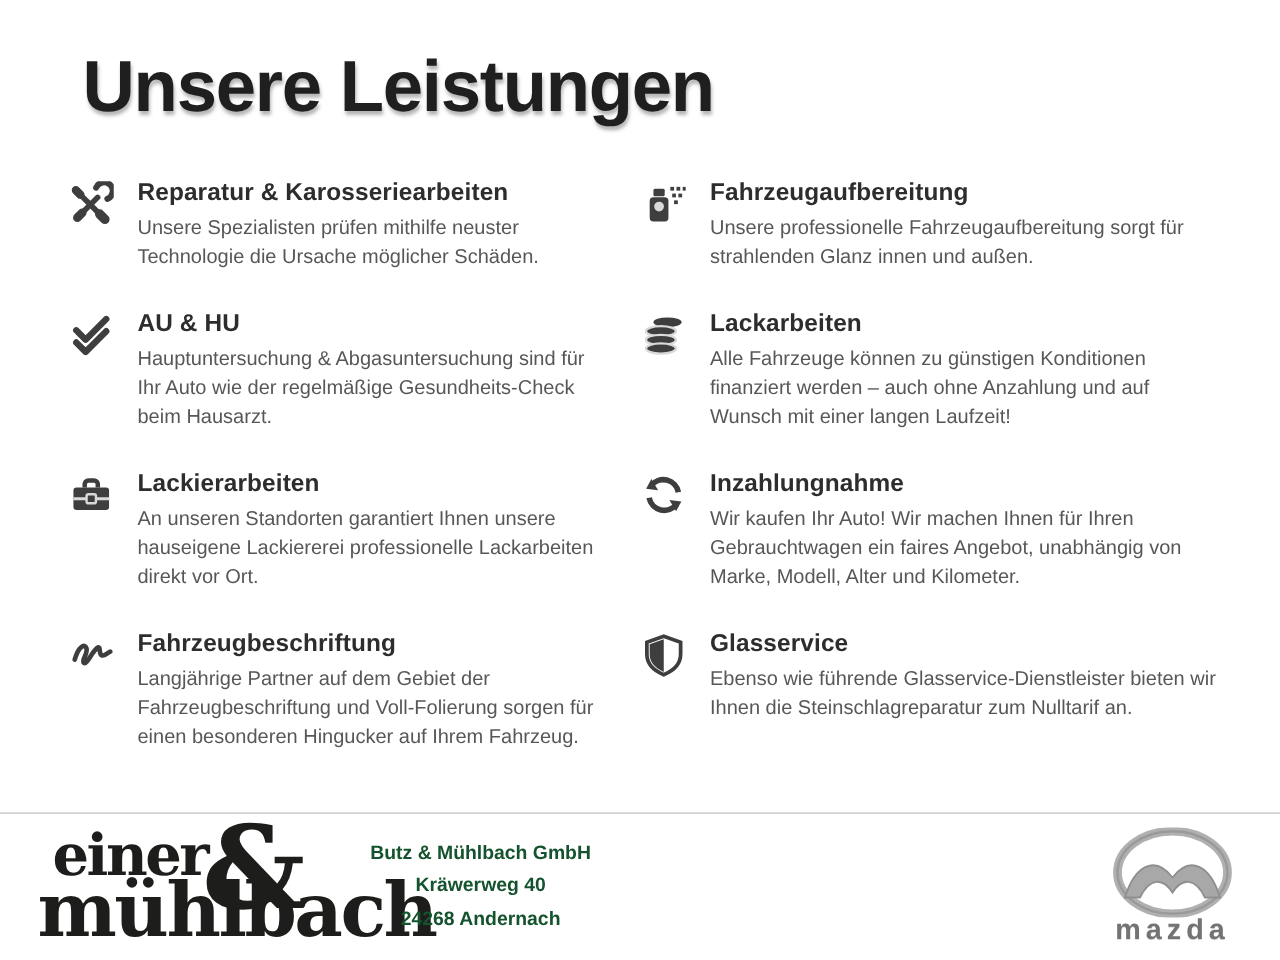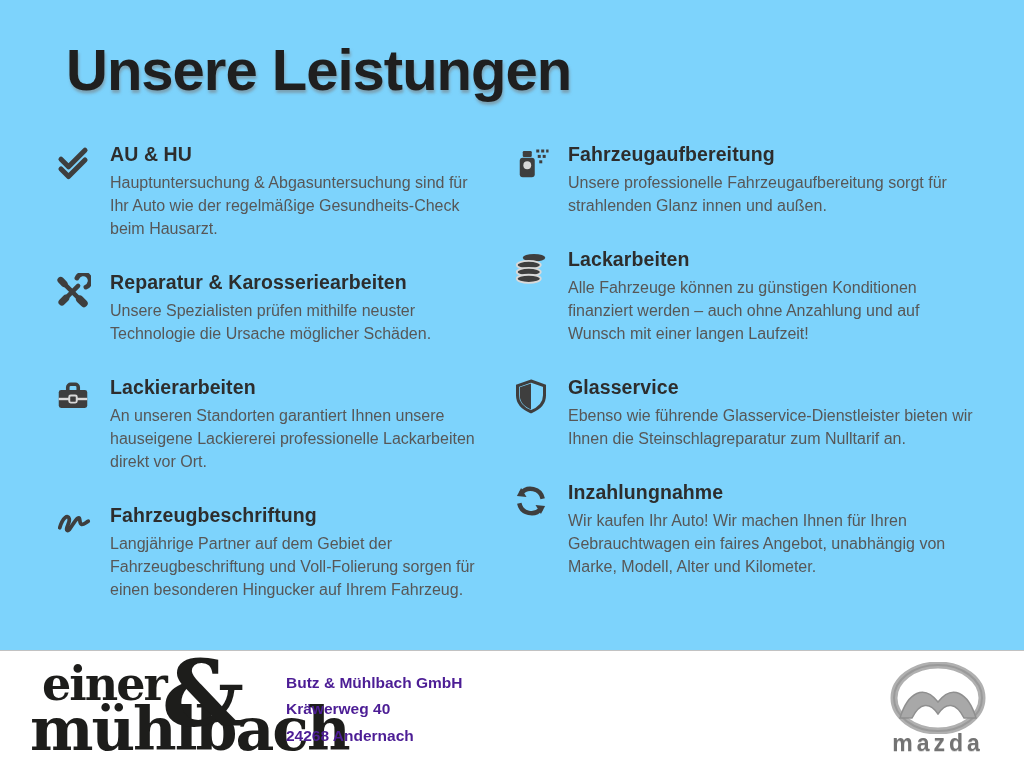--- a/index.html
+++ b/index.html
@@ -4,21 +4,21 @@
 <style>
   * { margin: 0; padding: 0; box-sizing: border-box; }
   html, body { width: 1024px; height: 768px; }
   body {
     font-family: "Liberation Sans", "DejaVu Sans", sans-serif;
     background: #d9d9d9;
     overflow: hidden;
   }
   .main {
     height: 650px;
-    background: #7dd3fc;
+    background: #ffffff;
     padding: 30px 0 0 0;
   }
   .page-title {
     margin: 6px 0 0 66px;
     font-size: 58px;
     font-weight: 700;
     letter-spacing: -1px;
     color: #1f1f1f;
     text-shadow: 1px 3px 3px rgba(120,120,120,0.55);
   }
@@ -69,22 +69,23 @@
     line-height: 0;
     vertical-align: -26px;
     margin-left: -4px;
     letter-spacing: 0;
   }
   .bm-line2 { font-size: 60px; margin-top: 2px; }
   .footer-info {
     margin-left: 18px;
     font-size: 15.5px;
     font-weight: 700;
-    color: #4c1d95;
+    color: #14532d;
     line-height: 1.72;
+    text-align: center;
   }
   .info-grid { display: flex; }
   .info-addr { width: 197px; }
   .mazda { margin-left: auto; width: 120px; text-align: center; }
   .mazda svg { display: block; margin: 0 auto; }
   .mazda-wordmark {
     font-size: 23px;
     font-weight: 700;
     letter-spacing: 4px;
     color: #737373;
@@ -94,48 +95,48 @@
 </style>
 </head>
 <body>
 
 <div class="main">
   <h1 class="page-title">Unsere Leistungen</h1>
 
   <div class="services">
 
     <div class="col col-left">
-
-      <div class="service">
-        <span class="icon">
-          <svg width="36" height="36" viewBox="0 0 24 24" fill="none" stroke="#3e3e3e" stroke-width="3.4" stroke-linecap="round" stroke-linejoin="round">
-            <path d="M4 9.5 L9 14.5 L20 3.5"></path>
-            <path d="M4 16 L9 21 L20 10"></path>
-          </svg>
-        </span>
-        <div class="service-text">
-          <h3>AU &amp; HU</h3>
-          <p>Hauptuntersuchung &amp; Abgasuntersuchung sind für Ihr Auto wie der regelmäßige Gesundheits-Check beim Hausarzt.</p>
-        </div>
-      </div>
 
       <div class="service">
         <span class="icon">
           <svg width="36" height="36" viewBox="0 0 24 24" fill="none" stroke="#3e3e3e" stroke-linecap="round">
             <path d="M5.2 6.2 L16.2 17.2" stroke-width="3"></path>
             <path d="M3.8 4.8 L6.2 7.2" stroke-width="4.4"></path>
             <path d="M16.5 17.5 L19.3 20.3" stroke-width="5"></path>
             <path d="M6.8 17.2 L15.4 8.6" stroke-width="3"></path>
             <path d="M4.6 19.4 L7.2 16.8" stroke-width="4.6"></path>
             <path d="M14.6 3.4 a4.6 4.6 0 1 1 6 6" stroke-width="3.2"></path>
           </svg>
         </span>
         <div class="service-text">
           <h3>Reparatur &amp; Karosseriearbeiten</h3>
           <p>Unsere Spezialisten prüfen mithilfe neuster Technologie die Ursache möglicher Schäden.</p>
+        </div>
+      </div>
+
+      <div class="service">
+        <span class="icon">
+          <svg width="36" height="36" viewBox="0 0 24 24" fill="none" stroke="#3e3e3e" stroke-width="3.4" stroke-linecap="round" stroke-linejoin="round">
+            <path d="M4 9.5 L9 14.5 L20 3.5"></path>
+            <path d="M4 16 L9 21 L20 10"></path>
+          </svg>
+        </span>
+        <div class="service-text">
+          <h3>AU &amp; HU</h3>
+          <p>Hauptuntersuchung &amp; Abgasuntersuchung sind für Ihr Auto wie der regelmäßige Gesundheits-Check beim Hausarzt.</p>
         </div>
       </div>
 
       <div class="service">
         <span class="icon">
           <svg width="36" height="36" viewBox="0 0 24 24">
             <path d="M8.5 8 V6.2 a2 2 0 0 1 2-2 h3 a2 2 0 0 1 2 2 V8" fill="none" stroke="#3e3e3e" stroke-width="2.4"></path>
             <rect x="2.5" y="8" width="19" height="12" rx="1.6" fill="#3e3e3e"></rect>
             <rect x="2.5" y="13.2" width="19" height="1.6" fill="#d9d9d9"></rect>
             <rect x="9.5" y="11.6" width="5" height="4.8" rx="1" fill="#3e3e3e" stroke="#d9d9d9" stroke-width="1.3"></rect>
@@ -193,43 +194,43 @@
           </svg>
         </span>
         <div class="service-text">
           <h3>Lackarbeiten</h3>
           <p>Alle Fahrzeuge können zu günstigen Konditionen finanziert werden – auch ohne Anzahlung und auf Wunsch mit einer langen Laufzeit!</p>
         </div>
       </div>
 
       <div class="service">
         <span class="icon">
-          <svg width="36" height="36" viewBox="0 0 24 24">
-            <path d="M12 2 L21 5.2 V11.5 C21 17 17.5 20.3 12 22.5 C6.5 20.3 3 17 3 11.5 V5.2 Z" fill="none" stroke="#3e3e3e" stroke-width="2"></path>
-            <path d="M12 3.6 V21 C7.5 19 4.5 16.2 4.5 11.5 V6.2 Z" fill="#3e3e3e"></path>
-          </svg>
-        </span>
-        <div class="service-text">
-          <h3>Glasservice</h3>
-          <p>Ebenso wie führende Glasservice-Dienstleister bieten wir Ihnen die Steinschlagreparatur zum Nulltarif an.</p>
-        </div>
-      </div>
-
-      <div class="service">
-        <span class="icon">
           <svg width="36" height="36" viewBox="0 0 24 24" fill="#3e3e3e">
             <path d="M19.8 10.5 a8.2 8.2 0 0 0-14.6-3.4" fill="none" stroke="#3e3e3e" stroke-width="3"></path>
             <path d="M2.6 8.6 L9 9.4 L5.4 3.4 Z"></path>
             <path d="M4.2 13.5 a8.2 8.2 0 0 0 14.6 3.4" fill="none" stroke="#3e3e3e" stroke-width="3"></path>
             <path d="M21.4 15.4 L15 14.6 L18.6 20.6 Z"></path>
           </svg>
         </span>
         <div class="service-text">
           <h3>Inzahlungnahme</h3>
           <p>Wir kaufen Ihr Auto! Wir machen Ihnen für Ihren Gebrauchtwagen ein faires Angebot, unabhängig von Marke, Modell, Alter und Kilometer.</p>
+        </div>
+      </div>
+
+      <div class="service">
+        <span class="icon">
+          <svg width="36" height="36" viewBox="0 0 24 24">
+            <path d="M12 2 L21 5.2 V11.5 C21 17 17.5 20.3 12 22.5 C6.5 20.3 3 17 3 11.5 V5.2 Z" fill="none" stroke="#3e3e3e" stroke-width="2"></path>
+            <path d="M12 3.6 V21 C7.5 19 4.5 16.2 4.5 11.5 V6.2 Z" fill="#3e3e3e"></path>
+          </svg>
+        </span>
+        <div class="service-text">
+          <h3>Glasservice</h3>
+          <p>Ebenso wie führende Glasservice-Dienstleister bieten wir Ihnen die Steinschlagreparatur zum Nulltarif an.</p>
         </div>
       </div>
 
     </div>
   </div>
 </div>
 
 <div class="footer">
   <div class="bm-logo">
     <div class="bm-line1"><span>einer</span><span class="bm-amp">&amp;</span></div>

